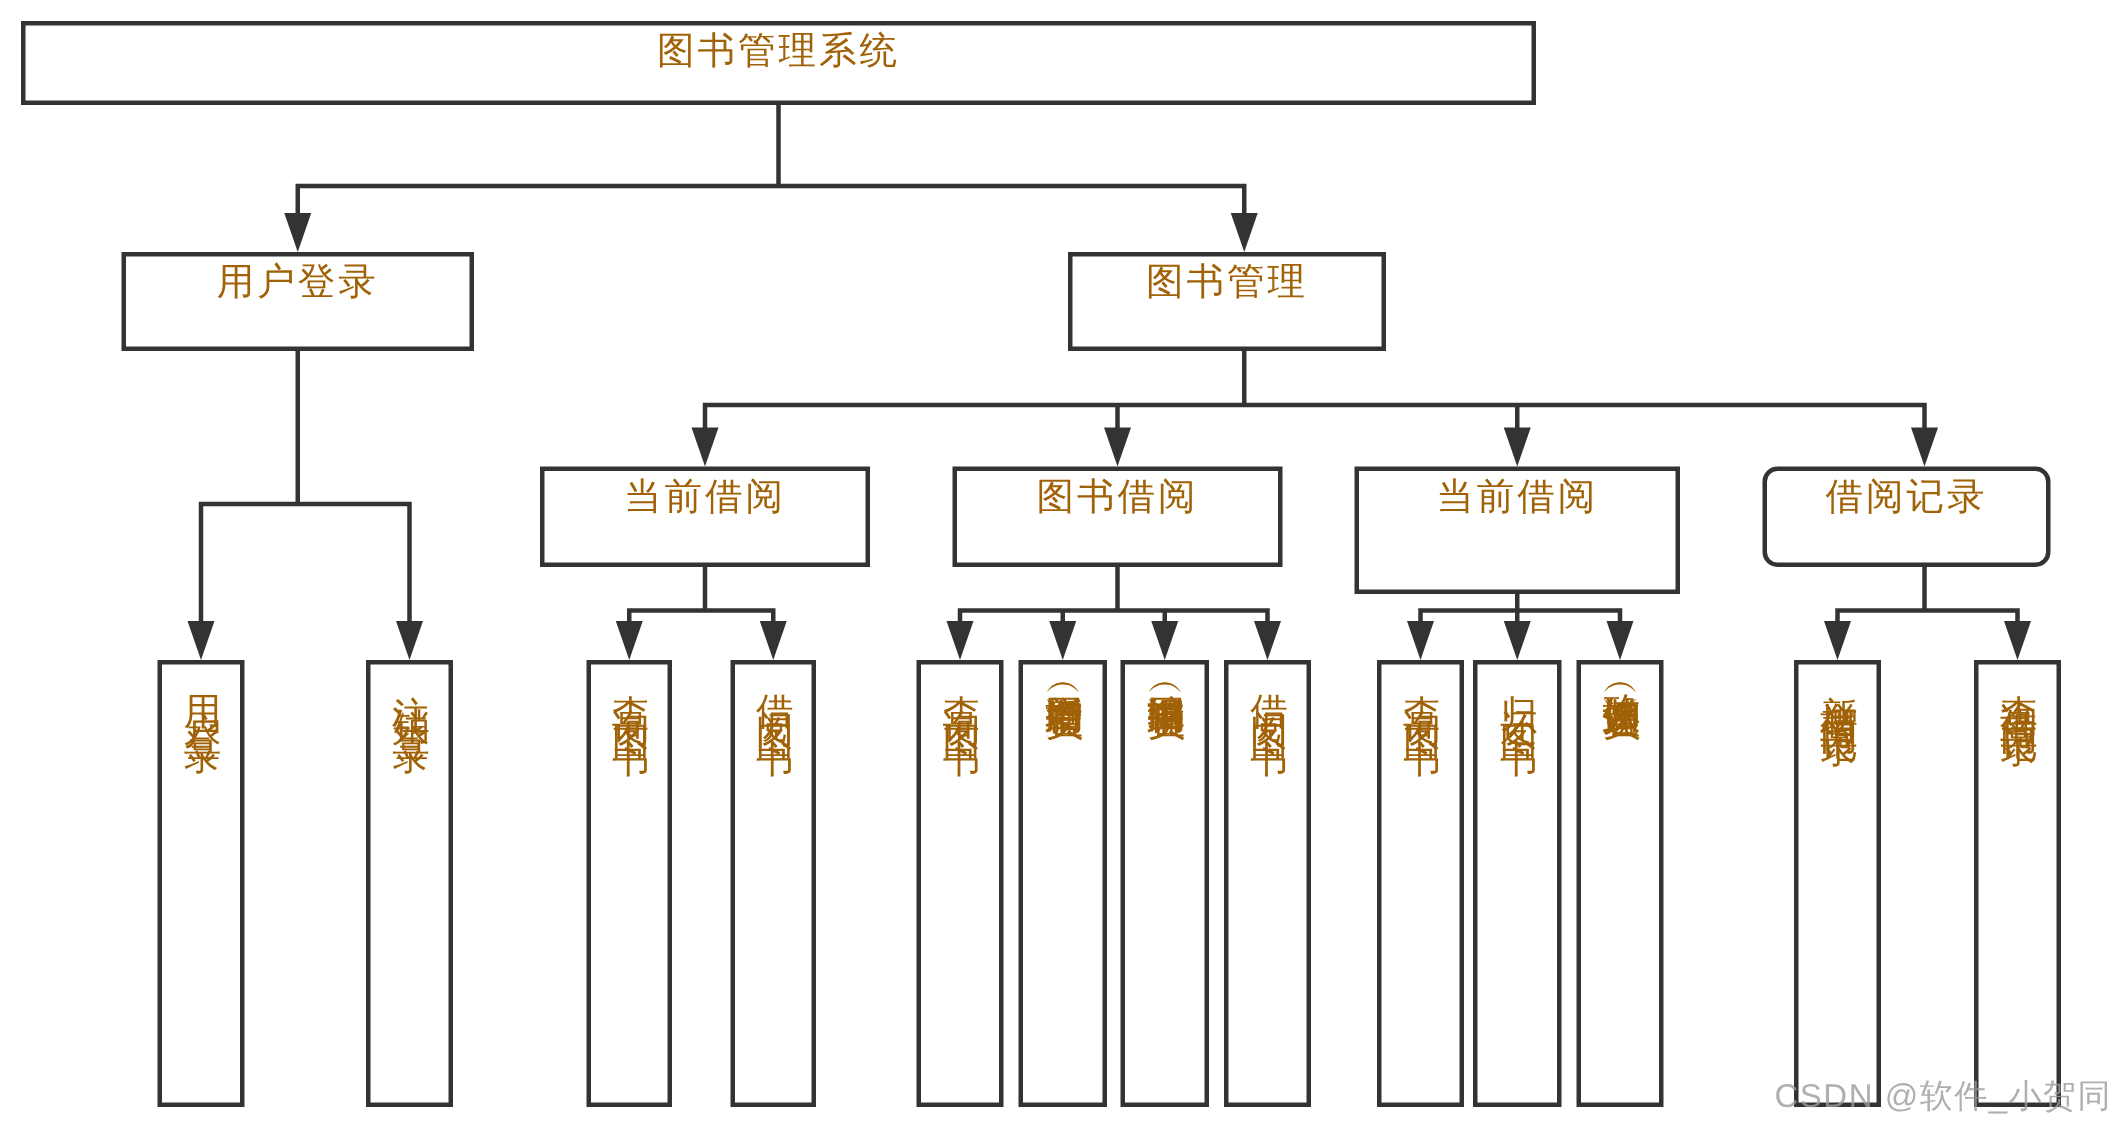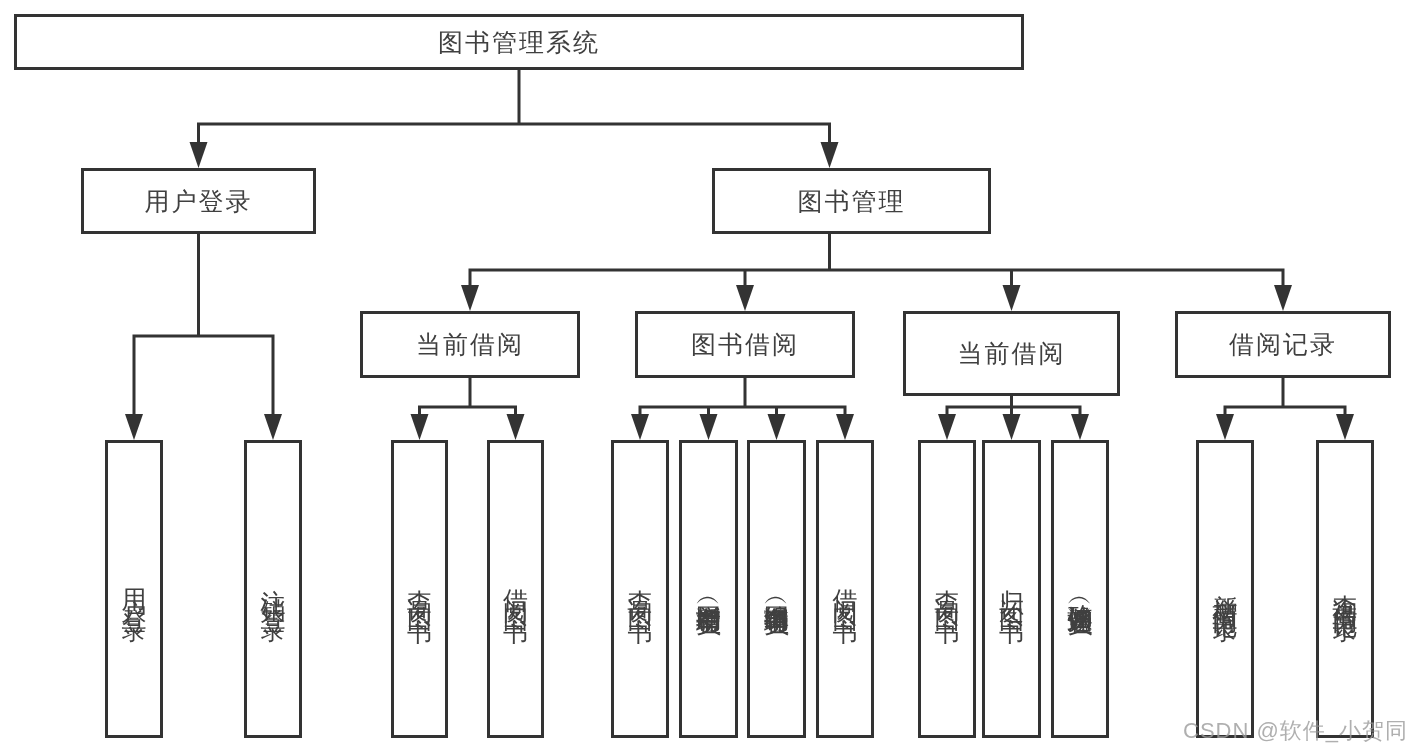--- a/index.html
+++ b/index.html
@@ -22,43 +22,43 @@
     width: 1405px;
     height: 747px;
     z-index: 1;
   }
   .node {
     position: absolute;
     box-sizing: border-box;
     background: #ffffff;
     border: 3px solid #333333;
     display: flex;
-    align-items: center;
+    align-items: flex-start;
     justify-content: center;
-    color: #404040;
+    color: #a16207;
     font-size: 25px;
     letter-spacing: 2px;
     z-index: 2;
     white-space: nowrap;
   }
   .node.leaf .vtext {
     writing-mode: vertical-rl;
     letter-spacing: 10px;
     line-height: 1;
   }
   .node.leaf .vtext.medium { letter-spacing: 5px; }
   .node.leaf .vtext.tight  { letter-spacing: 1px; }
   
   .n-root   { left: 14px;   top: 14px;  width: 1010px; height: 56px; }
   .n-login  { left: 81px;   top: 168px; width: 235px;  height: 66px; }
-  .n-mgmt   { left: 712px;  top: 168px; width: 279px;  height: 66px; }
+  .n-mgmt   { left: 712px;  top: 168px; width: 212px;  height: 66px; }
   .n-new    { left: 360px;  top: 311px; width: 220px;  height: 67px; }
   .n-borrow { left: 635px;  top: 311px; width: 220px;  height: 67px; }
   .n-cur    { left: 903px;  top: 311px; width: 217px;  height: 85px; }
-  .n-rec    { left: 1175px; top: 311px; width: 216px;  height: 67px; }
+  .n-rec    { left: 1175px; top: 311px; width: 192px;  height: 67px; border-radius: 10px; }
   .leaf     { top: 440px; height: 298px; }
   .l-0  { left: 105px;  width: 58px; }
   .l-1  { left: 244px;  width: 58px; }
   .l-2  { left: 391px;  width: 57px; }
   .l-3  { left: 487px;  width: 57px; }
   .l-4  { left: 611px;  width: 58px; }
   .l-5  { left: 679px;  width: 59px; }
   .l-6  { left: 747px;  width: 59px; }
   .l-7  { left: 816px;  width: 58px; }
   .l-8  { left: 918px;  width: 58px; }

